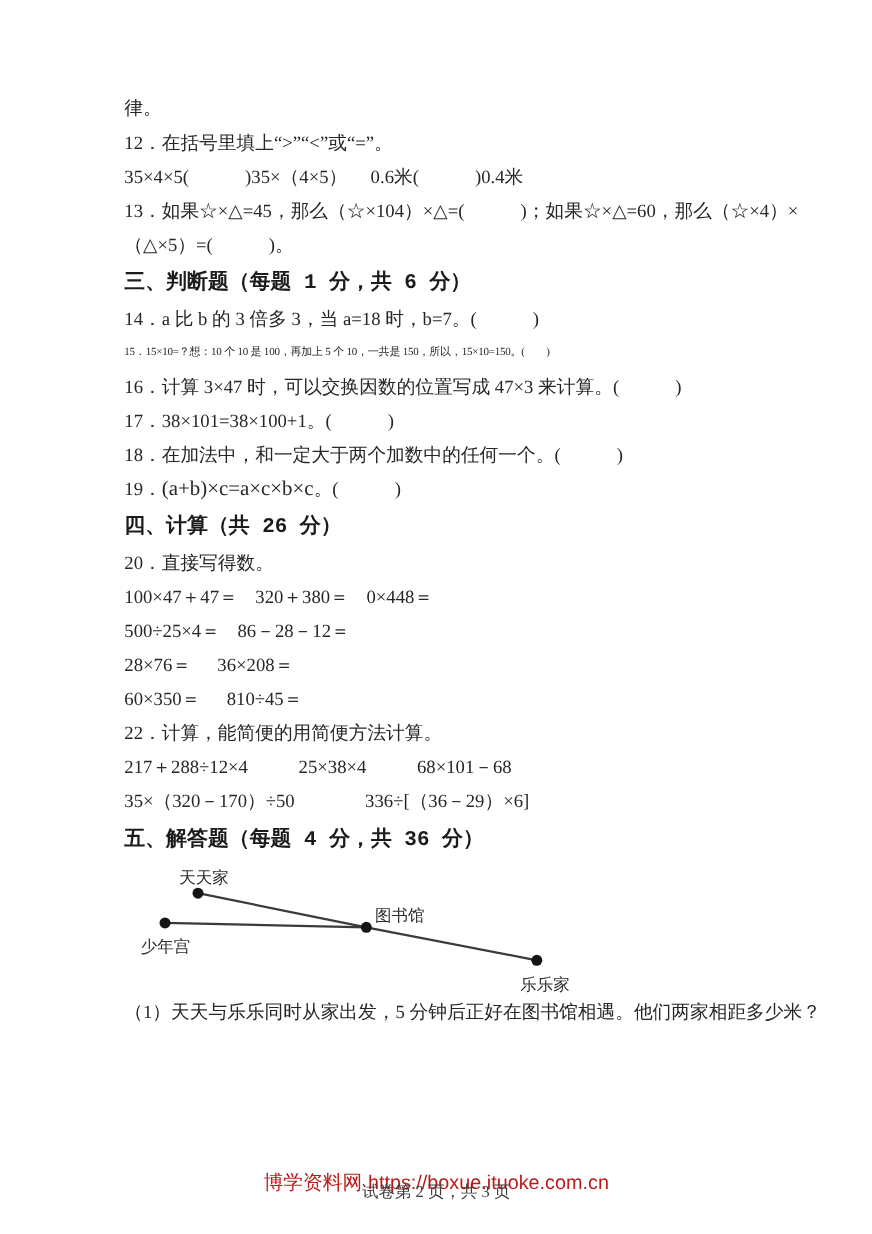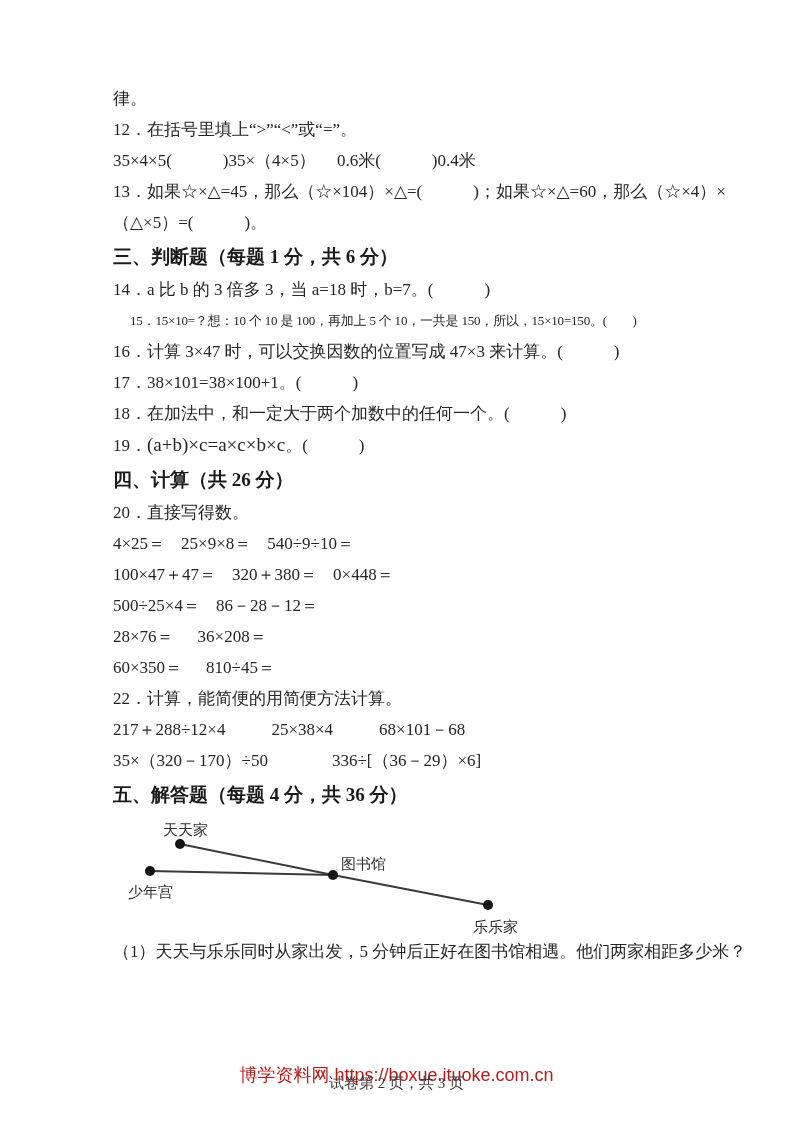--- a/index.html
+++ b/index.html
@@ -19,23 +19,23 @@
     left: 113px;
     width: 640px;
   }
   .line {
     font-size: 17px;
     line-height: 22px;
     margin-bottom: 9px;
     white-space: nowrap;
     color: #262626;
   }
-  .line.tight { font-size: 13px; letter-spacing: -0.2px; margin-left: 17px; }
+  .line.tight { font-size: 10px; letter-spacing: -0.2px; }
   .heading {
-    font-family: Liberation Serif, serif;
+    font-family: Liberation Mono, monospace;
     font-weight: 700;
     font-size: 19px;
     line-height: 28px;
     margin-top: 2px;
     margin-bottom: 8px;
     white-space: nowrap;
     color: #1b1b1b;
   }
   .formula-small { font-size: 19px; }
   .expr-row { display: flex; }
@@ -92,25 +92,20 @@
     <div class="line">17．38×101=38×100+1。(　　　)</div>
     <div class="line">18．在加法中，和一定大于两个加数中的任何一个。(　　　)</div>
     <div class="line">
       <span>19．</span><span class="formula-small">(a+b)×c=a×c×b×c</span><span>。(　　　)</span>
     </div>
 
     <div class="heading">四、计算（共 26 分）</div>
 
     <div class="line">20．直接写得数。</div>
     <div class="line expr-row g14">
-      <span>4×25＝</span>
-      <span>25×9×8＝</span>
-      <span>540÷9÷10＝</span>
-    </div>
-    <div class="line expr-row g14">
       <span>100×47＋47＝</span>
       <span>320＋380＝</span>
       <span>0×448＝</span>
     </div>
     <div class="line expr-row g14">
       <span>500÷25×4＝</span>
       <span>86－28－12＝</span>
     </div>
 
     <div class="line expr-row g22">

